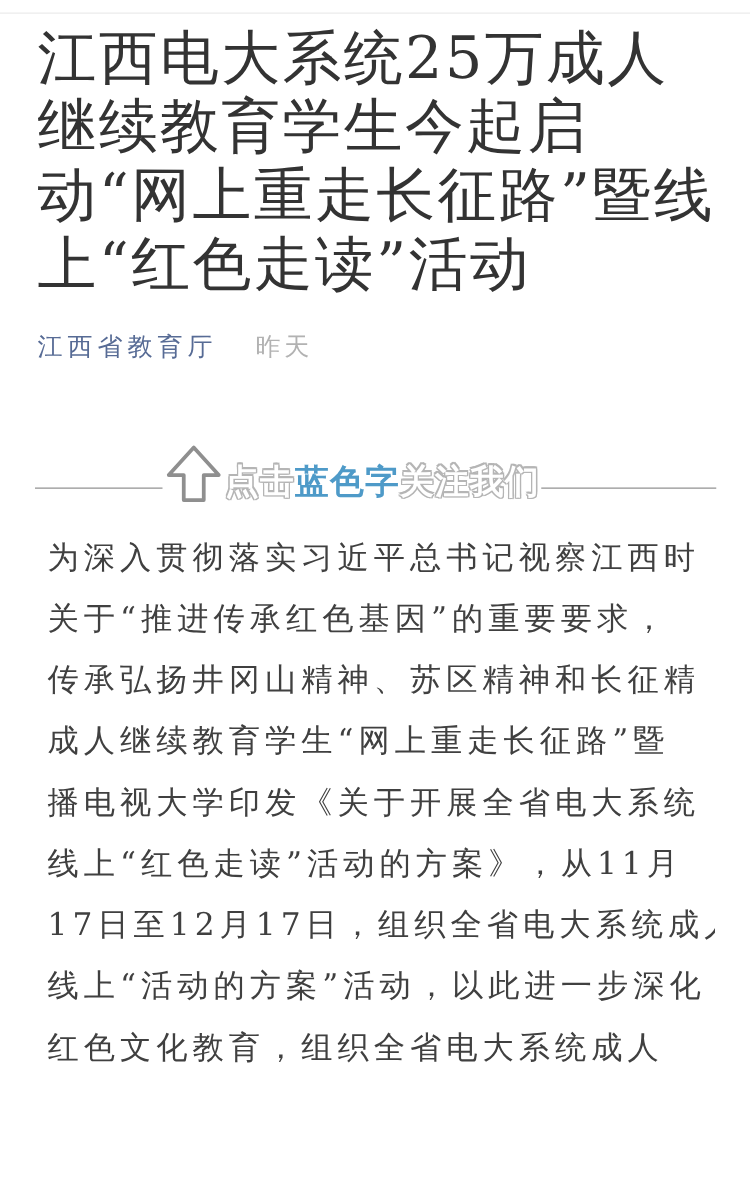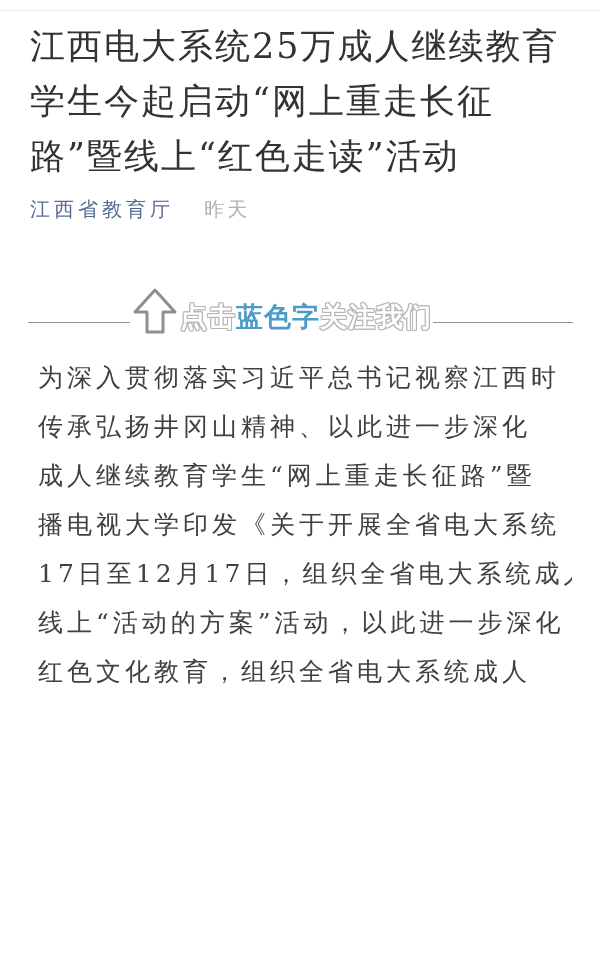--- a/index.html
+++ b/index.html
@@ -12,28 +12,28 @@
     font-family: "DejaVu Serif", "Liberation Serif", serif;
   }
   .top-hairline {
     margin-top: 10px;
     height: 0;
     border-top: 1px solid #ebebeb;
     width: 100%;
   }
   .title {
     margin: 8px 26px 0 30px;
-    font-size: 35px;
+    font-size: 47px;
     line-height: 55px;
     font-weight: 500;
     color: #333333;
     letter-spacing: 2px;
   }
   .byline {
-    margin-top: 11px;
+    margin-top: 24px;
     padding-left: 30px;
     font-size: 20px;
     line-height: 28px;
     white-space: nowrap;
   }
   .account {
     color: #576b95;
     letter-spacing: 4px;
     text-decoration: none;
     cursor: pointer;
@@ -118,21 +118,23 @@
       </svg>
     </span>
     <span class="follow-text">
       <span class="outlined">点击</span><span class="blue">蓝色字</span><span class="outlined">关注我们</span>
     </span>
     <span class="hline right"></span>
   </div>
 
   <div class="article-body" id="body-lines">
       <div class="body-line">为深入贯彻落实习近平总书记视察江西时</div>
-      <div class="body-line">传承弘扬井冈山精神、以此进一步深化</div>
+      <div class="body-line">关于“推进传承红色基因”的重要要求，</div>
+      <div class="body-line">传承弘扬井冈山精神、苏区精神和长征精</div>
       <div class="body-line">成人继续教育学生“网上重走长征路”暨</div>
       <div class="body-line">播电视大学印发《关于开展全省电大系统</div>
+      <div class="body-line">线上“红色走读”活动的方案》，从11月</div>
       <div class="body-line">17日至12月17日，组织全省电大系统成人</div>
       <div class="body-line">线上“活动的方案”活动，以此进一步深化</div>
       <div class="body-line">红色文化教育，组织全省电大系统成人</div>
     </div>
 
 </div>
 
 </body></html>

